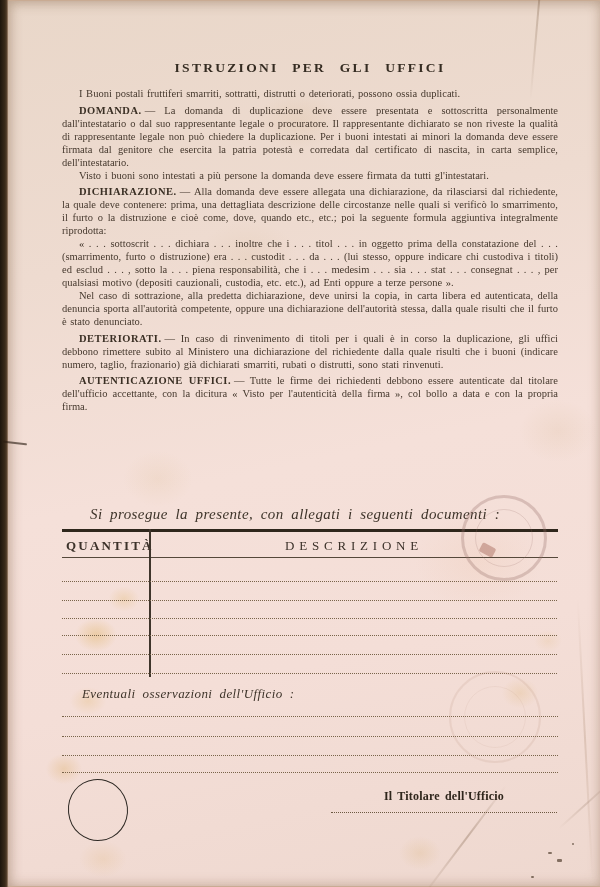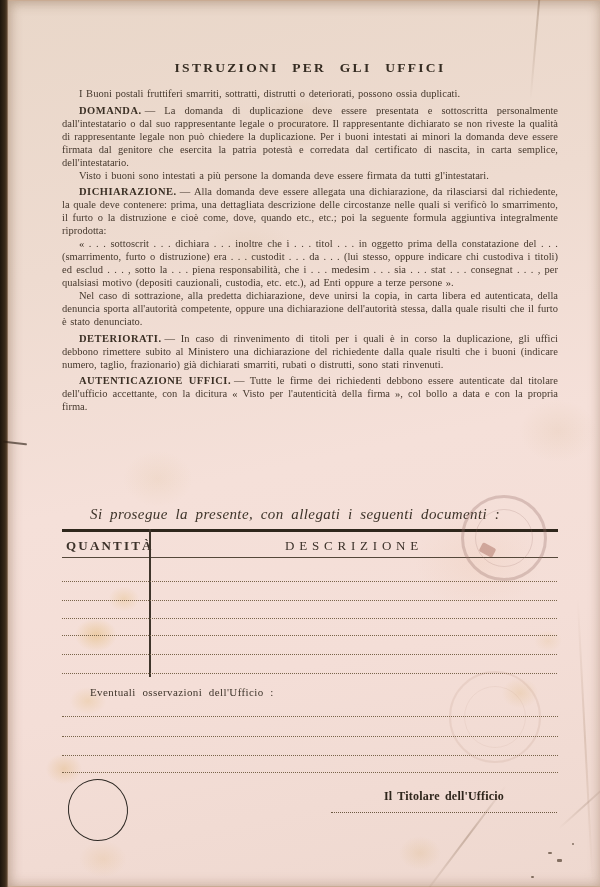--- a/index.html
+++ b/index.html
@@ -44,21 +44,21 @@
     position:absolute;left:90px;top:506px;font-size:15px;font-style:italic;
     color:#3e342a;letter-spacing:.4px;word-spacing:3.5px;
   }
   .tbl{position:absolute;left:62px;top:529px;width:496px;height:145px;border-top:3px solid #2f271c;}
   .tbl-head{position:relative;height:25px;border-bottom:1px solid #55483a;}
   .th-qty{position:absolute;left:4px;top:6px;font-size:13px;letter-spacing:2.2px;color:#3c322a;font-weight:bold;}
   .th-desc{position:absolute;left:88px;right:0;top:6px;text-align:center;font-size:13px;letter-spacing:4.8px;color:#3c322a;}
   .tbl-vline{position:absolute;left:87px;top:-3px;width:1.5px;height:148px;background:#3f352b;}
   .dot-line{position:absolute;left:0;right:1px;height:0;border-bottom:1.4px dotted #79644a;}
   .obs-label{
-    position:absolute;left:90px;top:686px;font-size:11px;
+    position:absolute;left:82px;top:686px;font-size:13px;font-style:italic;
     color:#3e342a;letter-spacing:.4px;word-spacing:3.5px;
   }
   .obs-line{position:absolute;left:62px;width:496px;height:0;border-bottom:1.4px dotted #79644a;}
   .stamp-ring{
     position:absolute;left:68px;top:779px;width:58px;height:60px;
     border:1.6px solid #2d2823;border-radius:49% 51% 50% 50%;transform:rotate(-6deg);
   }
   .sign-label{
     position:absolute;left:330px;top:789px;width:228px;text-align:center;
     font-size:12px;font-weight:bold;color:#2f261c;word-spacing:2px;letter-spacing:.2px;

